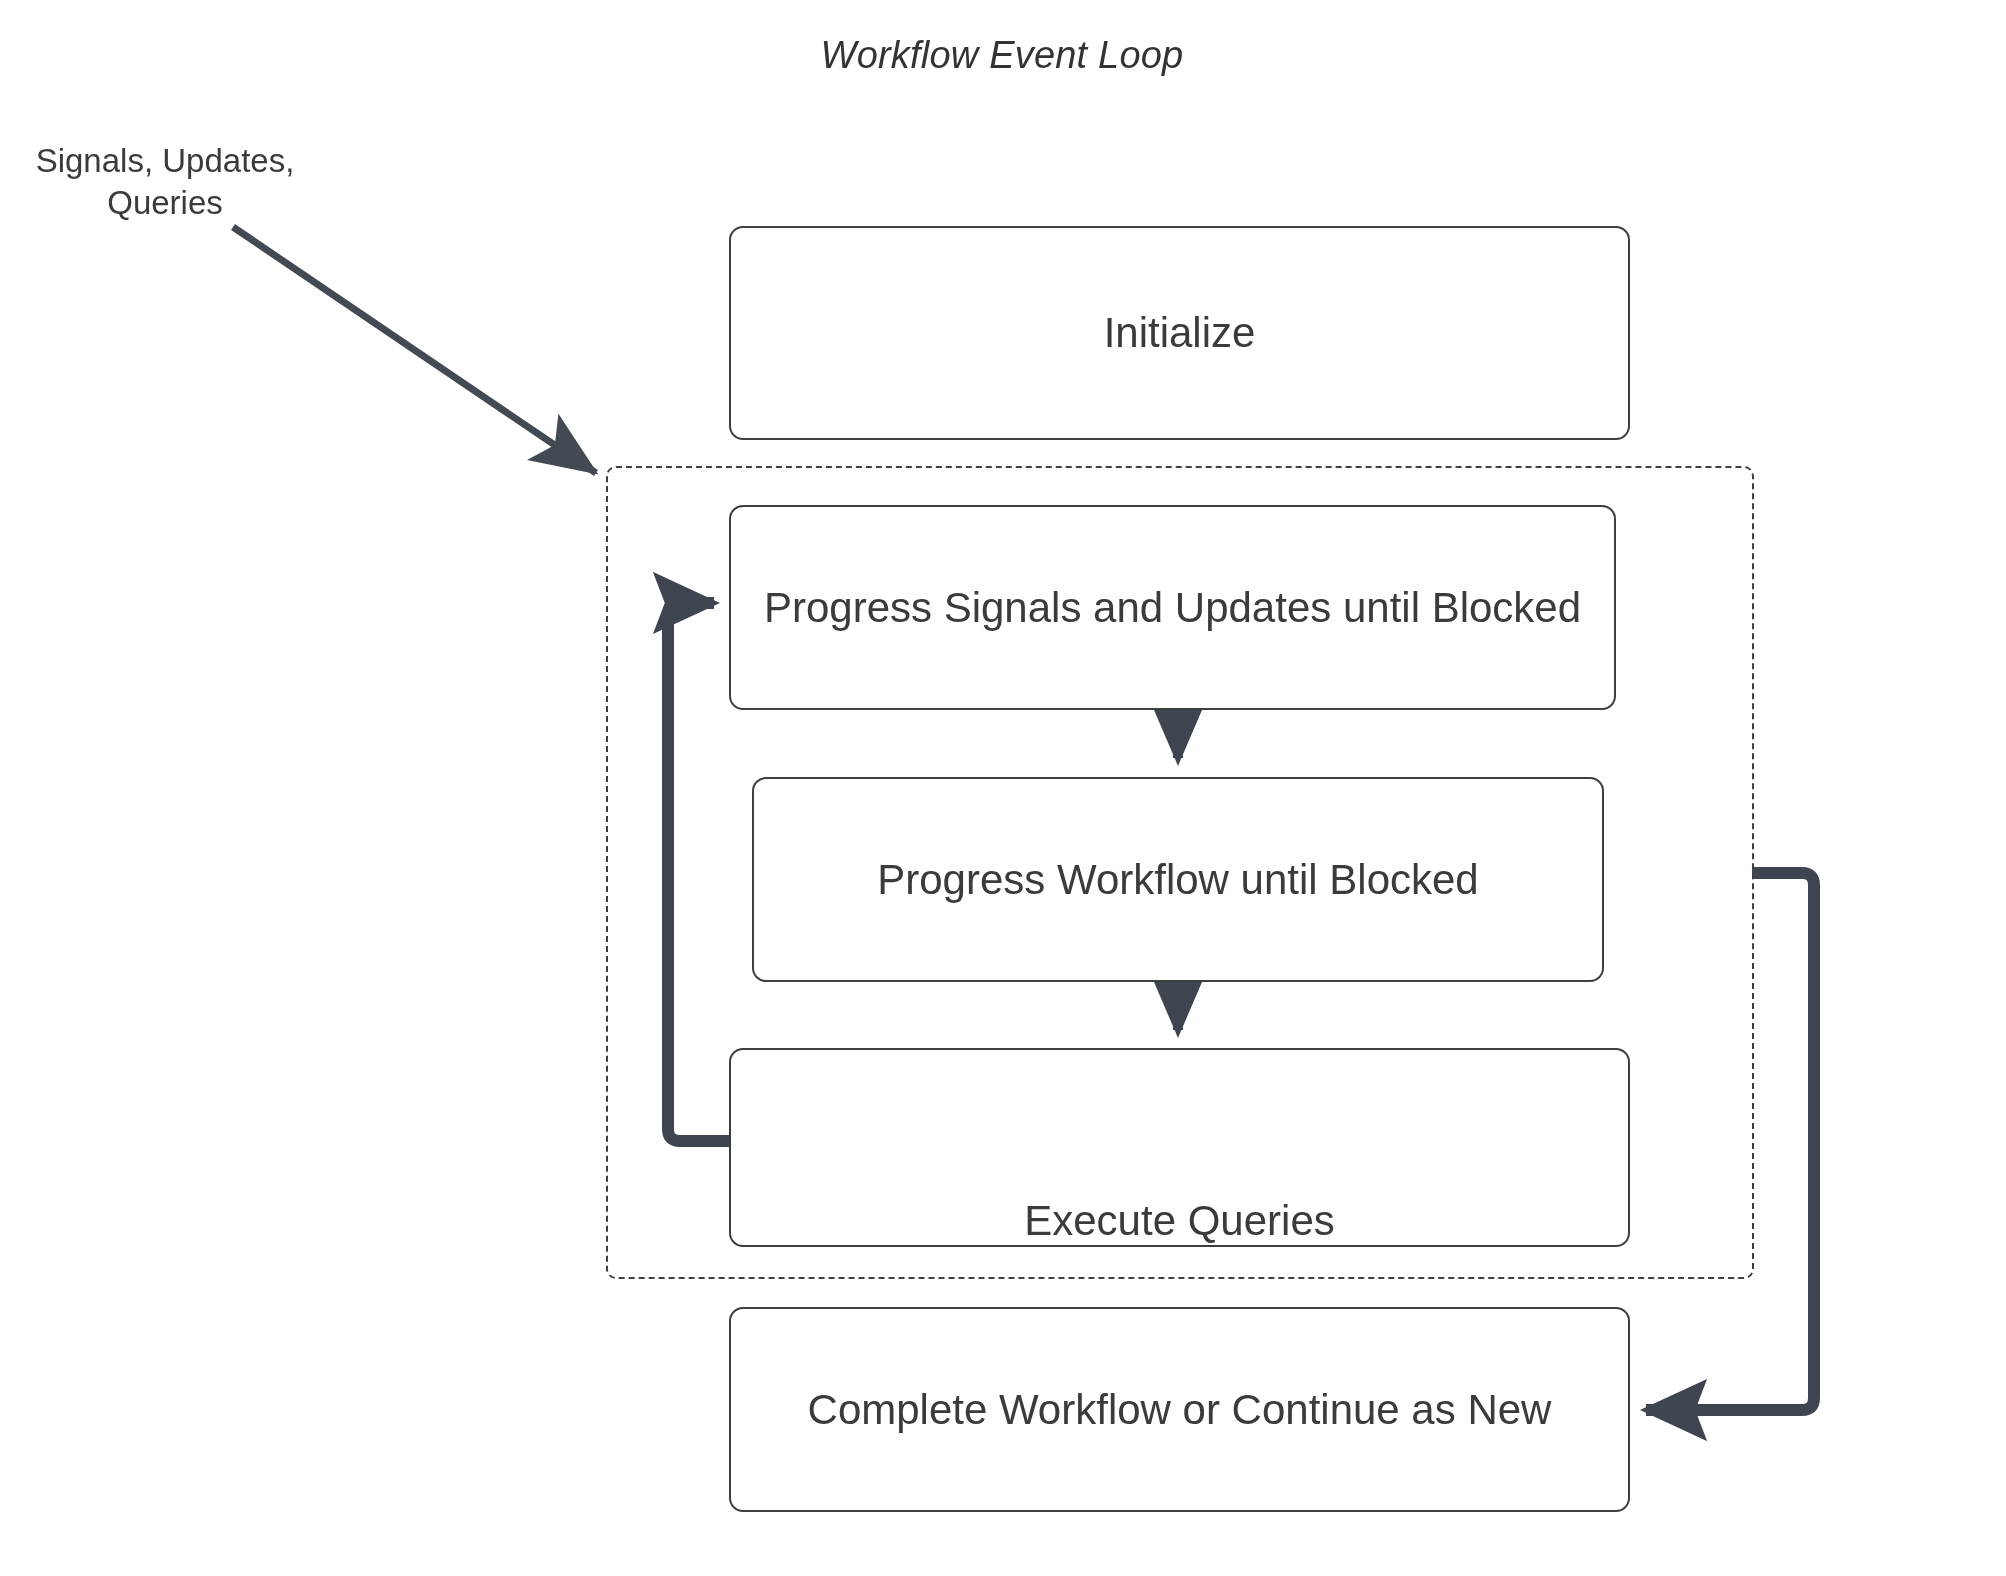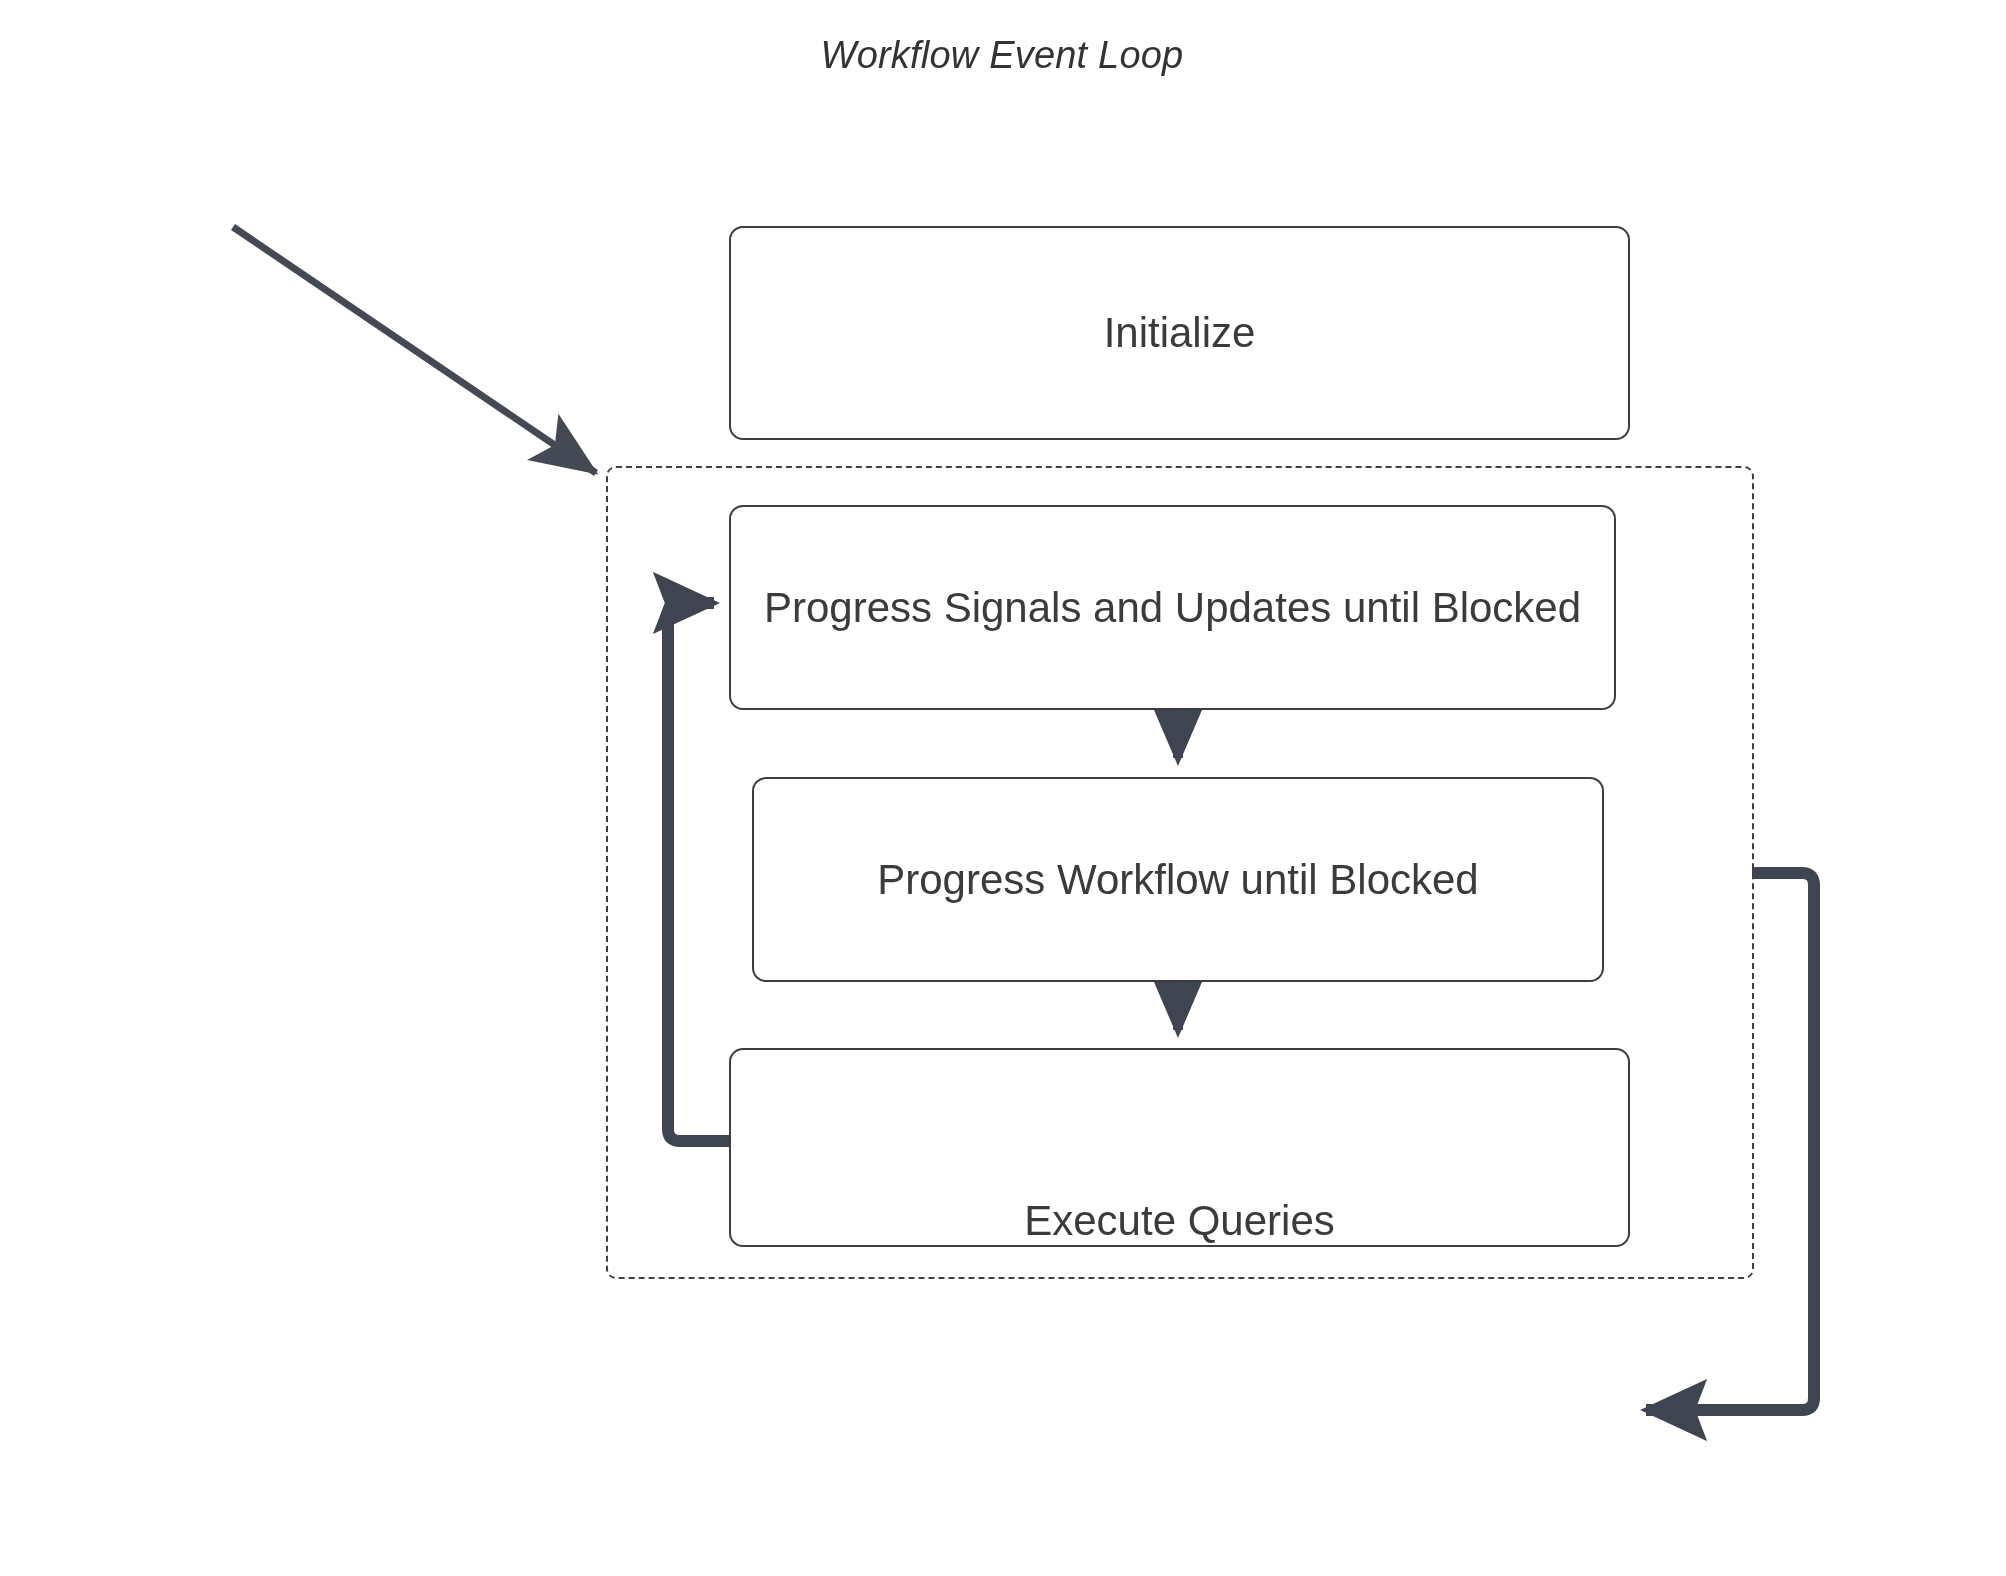--- a/index.html
+++ b/index.html
@@ -68,20 +68,22 @@
     background: transparent;
   }
 </style>
 </head>
 <body>
 
 <div id="canvas">
 
   <div class="diagram-title">Workflow Event Loop</div>
 
+  <div class="ext-label" style="left: 20px; top: 140px; width: 290px;">Signals, Updates,
+Queries</div>
 
   <svg id="diagram-svg" viewBox="0 0 2006 1576" xmlns="http://www.w3.org/2000/svg">
     <defs>
       <marker id="thinArrow" markerWidth="12" markerHeight="12" refX="9.2" refY="4" orient="auto" markerUnits="strokeWidth">
         <path d="M0,0 L9.6,4 L0,8 L2.1,4 Z" fill="#434a54"></path>
       </marker>
       <marker id="midArrow" markerWidth="8" markerHeight="8" refX="6.2" refY="3" orient="auto" markerUnits="strokeWidth">
         <path d="M0,0 L7,3 L0,6 Z" fill="#3e4450"></path>
       </marker>
       <marker id="thickArrow" markerWidth="6.4" markerHeight="6.4" refX="5.1" refY="2.6" orient="auto" markerUnits="strokeWidth">
@@ -111,14 +113,17 @@
   </div>
 
   <div class="node-box" style="left: 752px; top: 777px; width: 852px; height: 205px;">
     <span class="node-label">Progress Workflow until Blocked</span>
   </div>
 
   <div class="node-box" style="left: 729px; top: 1048px; width: 901px; height: 199px; align-items: flex-end;">
     <span class="node-label">Execute Queries</span>
   </div>
 
+  <div class="node-box" style="left: 729px; top: 1307px; width: 901px; height: 205px;">
+    <span class="node-label">Complete Workflow or Continue as New</span>
+  </div>
 
 </div>
 
 </body></html>

